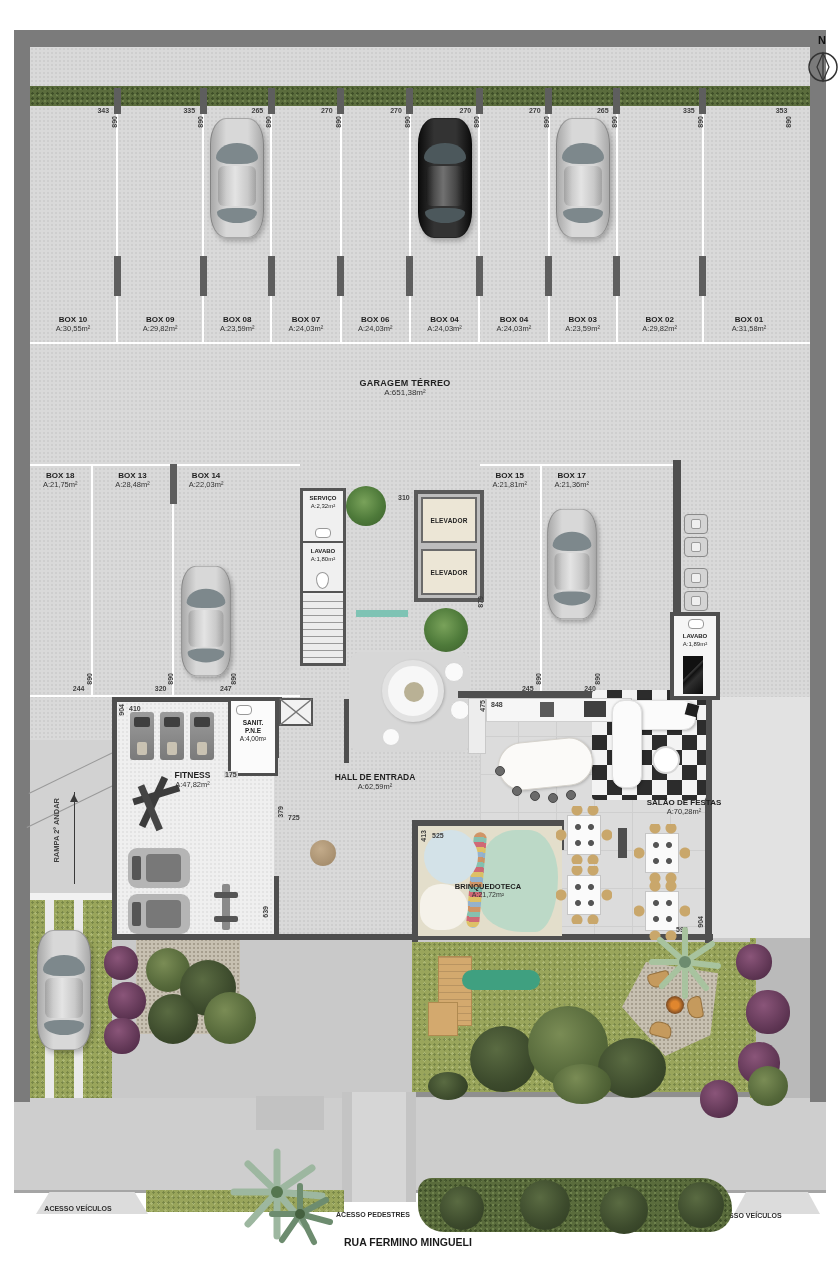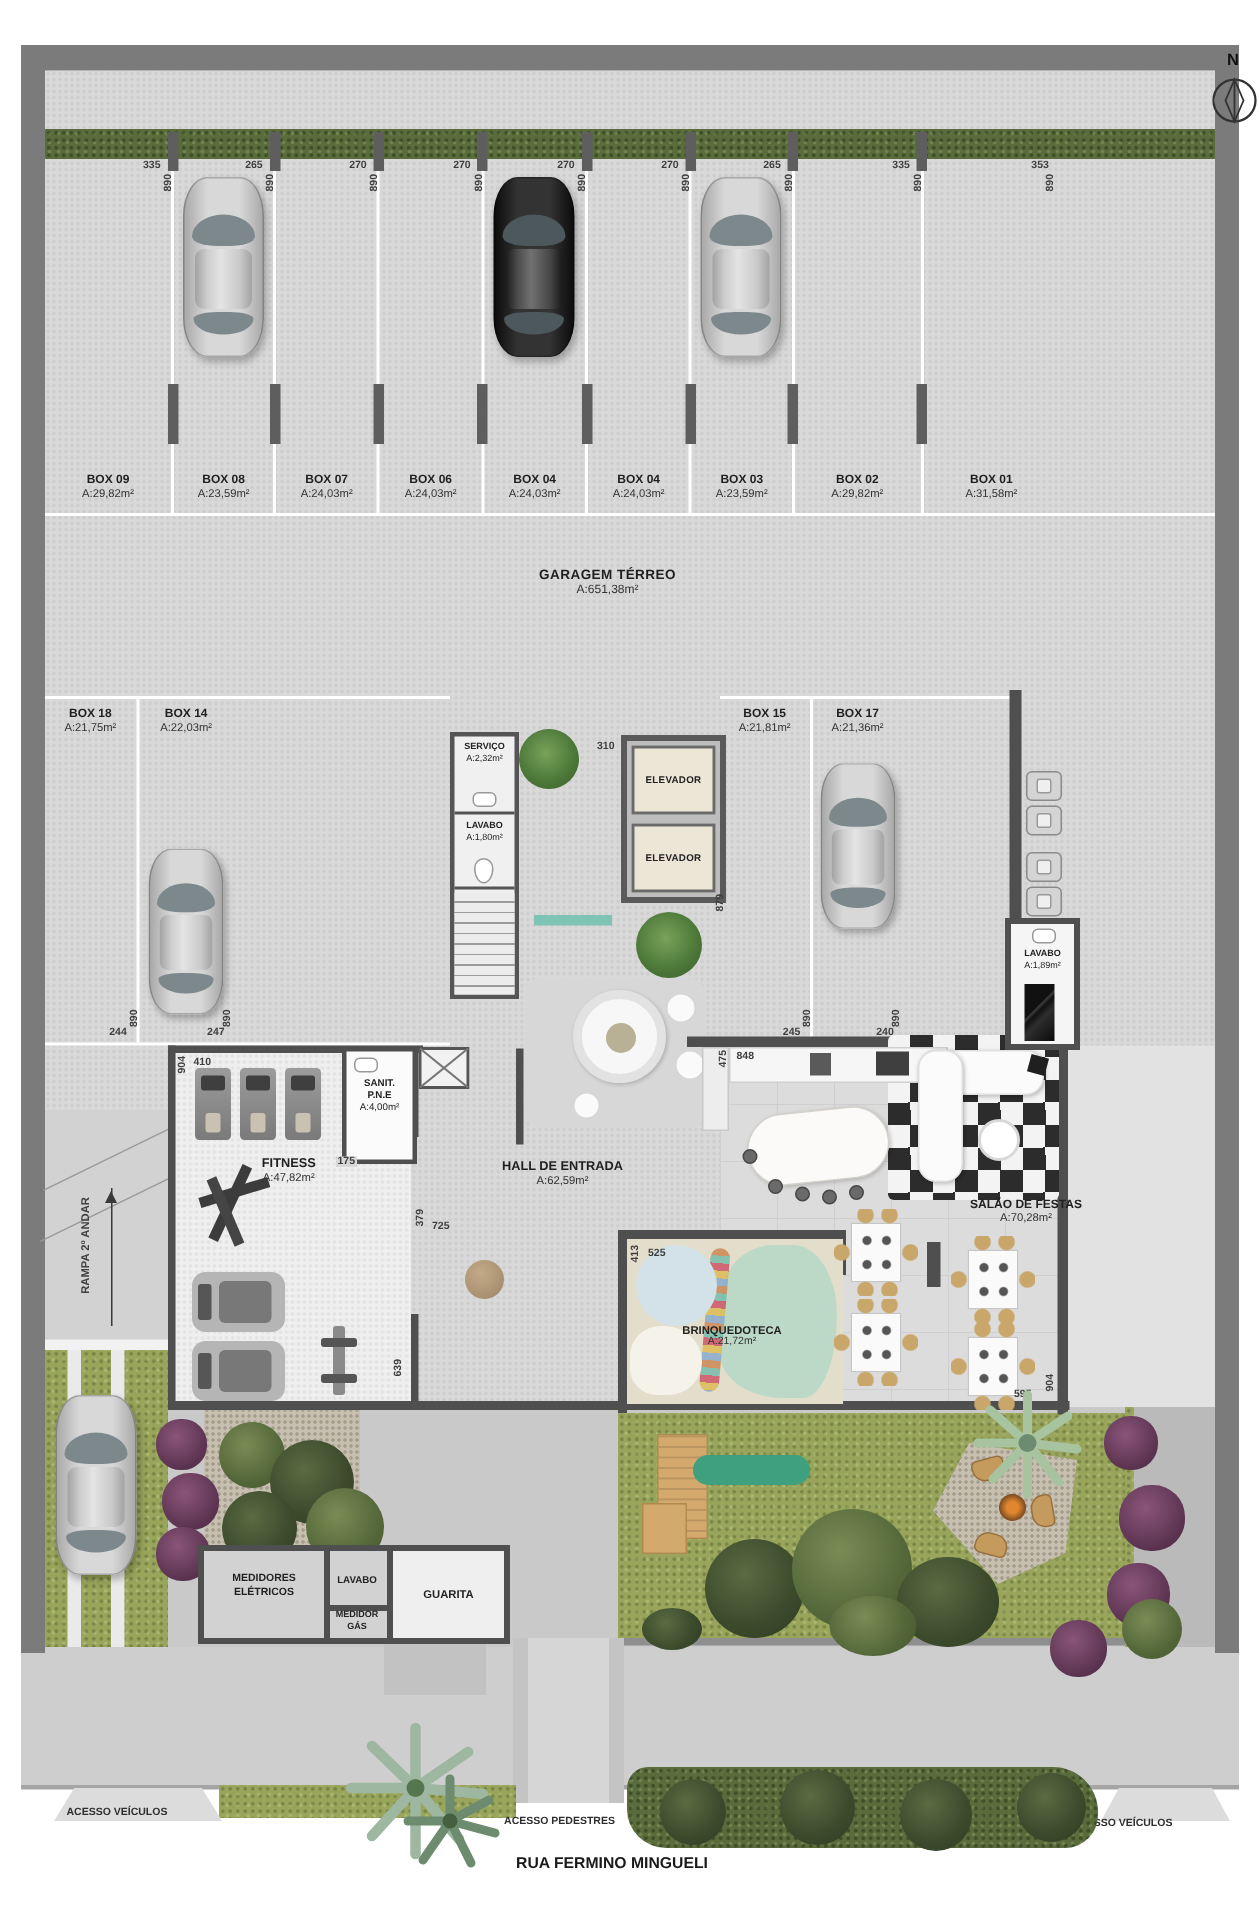--- a/index.html
+++ b/index.html
@@ -102,20 +102,30 @@
   <div class="abs" style="left:14px;top:1098px;width:812px;height:94px;background:#cecece"></div>
   <div class="abs" style="left:14px;top:1190px;width:812px;height:3px;background:#a5a5a5"></div>
   <div class="abs hedge" style="left:30px;top:86px;width:780px;height:20px"></div>
   <div class="abs" style="left:712px;top:697px;width:98px;height:241px;background:#e2e2e2"></div>
 
   <div class="wall" style="left:14px;top:30px;width:812px;height:17px"></div>
   <div class="wall" style="left:14px;top:30px;width:16px;height:1072px"></div>
   <div class="wall" style="left:810px;top:30px;width:16px;height:1072px"></div>
 
   <div class="row" style="left:30px;top:104px;width:780px;height:240px">
+    <div class="stall" style="width:11.30%">
+      <span class="dim dw">343</span>
+      <span class="dim vdim dh">890</span>
+      <span class="pm"></span>
+        <span class="pt"></span>
+      <div class="blab bot">
+          <div class="bn">BOX 10</div>
+          <div class="ba">A:30,55m²</div>
+        </div>
+    </div>
     <div class="stall" style="width:11.03%">
       <span class="dim dw">335</span>
       <span class="dim vdim dh">890</span>
       <span class="pm"></span>
         <span class="pt"></span>
       <div class="blab bot">
           <div class="bn">BOX 09</div>
           <div class="ba">A:29,82m²</div>
         </div>
     </div>
@@ -213,20 +223,29 @@
     <div class="a" style="font-size:8px">A:651,38m²</div>
   </div>
 
   <div class="row b-bot" style="left:30px;top:464px;width:270px;height:233px;border-top:2px solid #fff">
     <div class="stall" style="width:23.15%">
       <span class="dim dw">244</span>
       <span class="dim vdim dh">890</span>
       <div class="blab top">
           <div class="bn">BOX 18</div>
           <div class="ba">A:21,75m²</div>
+        </div>
+    </div>
+    <div class="stall" style="width:30.36%">
+      <span class="dim dw">320</span>
+      <span class="dim vdim dh">890</span>
+      <span class="pt"></span>
+      <div class="blab top">
+          <div class="bn">BOX 13</div>
+          <div class="ba">A:28,48m²</div>
         </div>
     </div>
     <div class="stall" style="width:23.43%">
       <span class="dim dw">247</span>
       <span class="dim vdim dh" style="right:1px">890</span>
       <div class="car silver" style="left:50%;top:95px;transform:translateX(-50%) scale(.92)">
           <div class="rf"></div>
         </div>
       <div class="blab top">
           <div class="bn">BOX 14</div>
@@ -409,30 +428,20 @@
     </div>
   <div class="purpleb" style="left:104px;top:946px;width:34px;height:34px"></div>
   <div class="purpleb" style="left:108px;top:982px;width:38px;height:38px"></div>
   <div class="purpleb" style="left:104px;top:1018px;width:36px;height:36px"></div>
   <div class="abs gravel" style="left:136px;top:938px;width:104px;height:96px"></div>
   <div class="bush" style="left:146px;top:948px;width:44px;height:44px"></div>
   <div class="bush dark" style="left:180px;top:960px;width:56px;height:56px"></div>
   <div class="bush" style="left:204px;top:992px;width:52px;height:52px"></div>
   <div class="bush dark" style="left:148px;top:994px;width:50px;height:50px"></div>
 
-  <div class="abs" style="left:132px;top:1030px;width:208px;height:66px;background:#d2d2d2;border:4px solid #4f4f4f;z-index:6">
-    <div class="abs" style="left:80px;top:0;width:4px;height:58px;background:#4f4f4f"></div>
-    <div class="abs" style="left:122px;top:0;width:4px;height:58px;background:#4f4f4f"></div>
-    <div class="abs" style="left:84px;top:36px;width:38px;height:4px;background:#4f4f4f"></div>
-    <div class="abs" style="left:126px;top:0;width:74px;height:58px;background:#efefef"></div>
-    <div class="abs smlbl" style="left:2px;top:15px;width:76px;font-size:7px"><span>MEDIDORES</span><br><span>ELÉTRICOS</span></div>
-    <div class="abs smlbl" style="left:82px;top:16px;width:40px;font-size:6.5px"><span>LAVABO</span></div>
-    <div class="abs smlbl" style="left:82px;top:40px;width:40px;font-size:6px"><span>MEDIDOR</span><br><span>GÁS</span></div>
-    <div class="abs smlbl" style="left:126px;top:24px;width:74px;font-size:7.5px"><span>GUARITA</span></div>
-  </div>
   <div class="abs" style="left:256px;top:1096px;width:68px;height:34px;background:#c2c2c2"></div>
 
   <div class="abs grass" style="left:412px;top:942px;width:345px;height:152px"></div>
   <div class="abs" style="left:412px;top:1092px;width:348px;height:5px;background:#8f8f8f"></div>
   <div class="abs" style="left:438px;top:956px;width:34px;height:70px;background:#d3a96e;border:1px solid #b08a50;background-image:linear-gradient(rgba(0,0,0,.12) 1px,transparent 1px);background-size:100% 7px;z-index:5"></div>
   <div class="abs" style="left:462px;top:970px;width:78px;height:20px;background:#3fa080;border-radius:10px;z-index:5"></div>
   <div class="abs" style="left:428px;top:1002px;width:30px;height:34px;background:#d3a96e;border:1px solid #b08a50;z-index:5"></div>
   <div class="bush dark" style="left:470px;top:1026px;width:66px;height:66px"></div>
   <div class="bush" style="left:528px;top:1006px;width:80px;height:80px"></div>
   <div class="bush dark" style="left:598px;top:1038px;width:68px;height:60px"></div>

